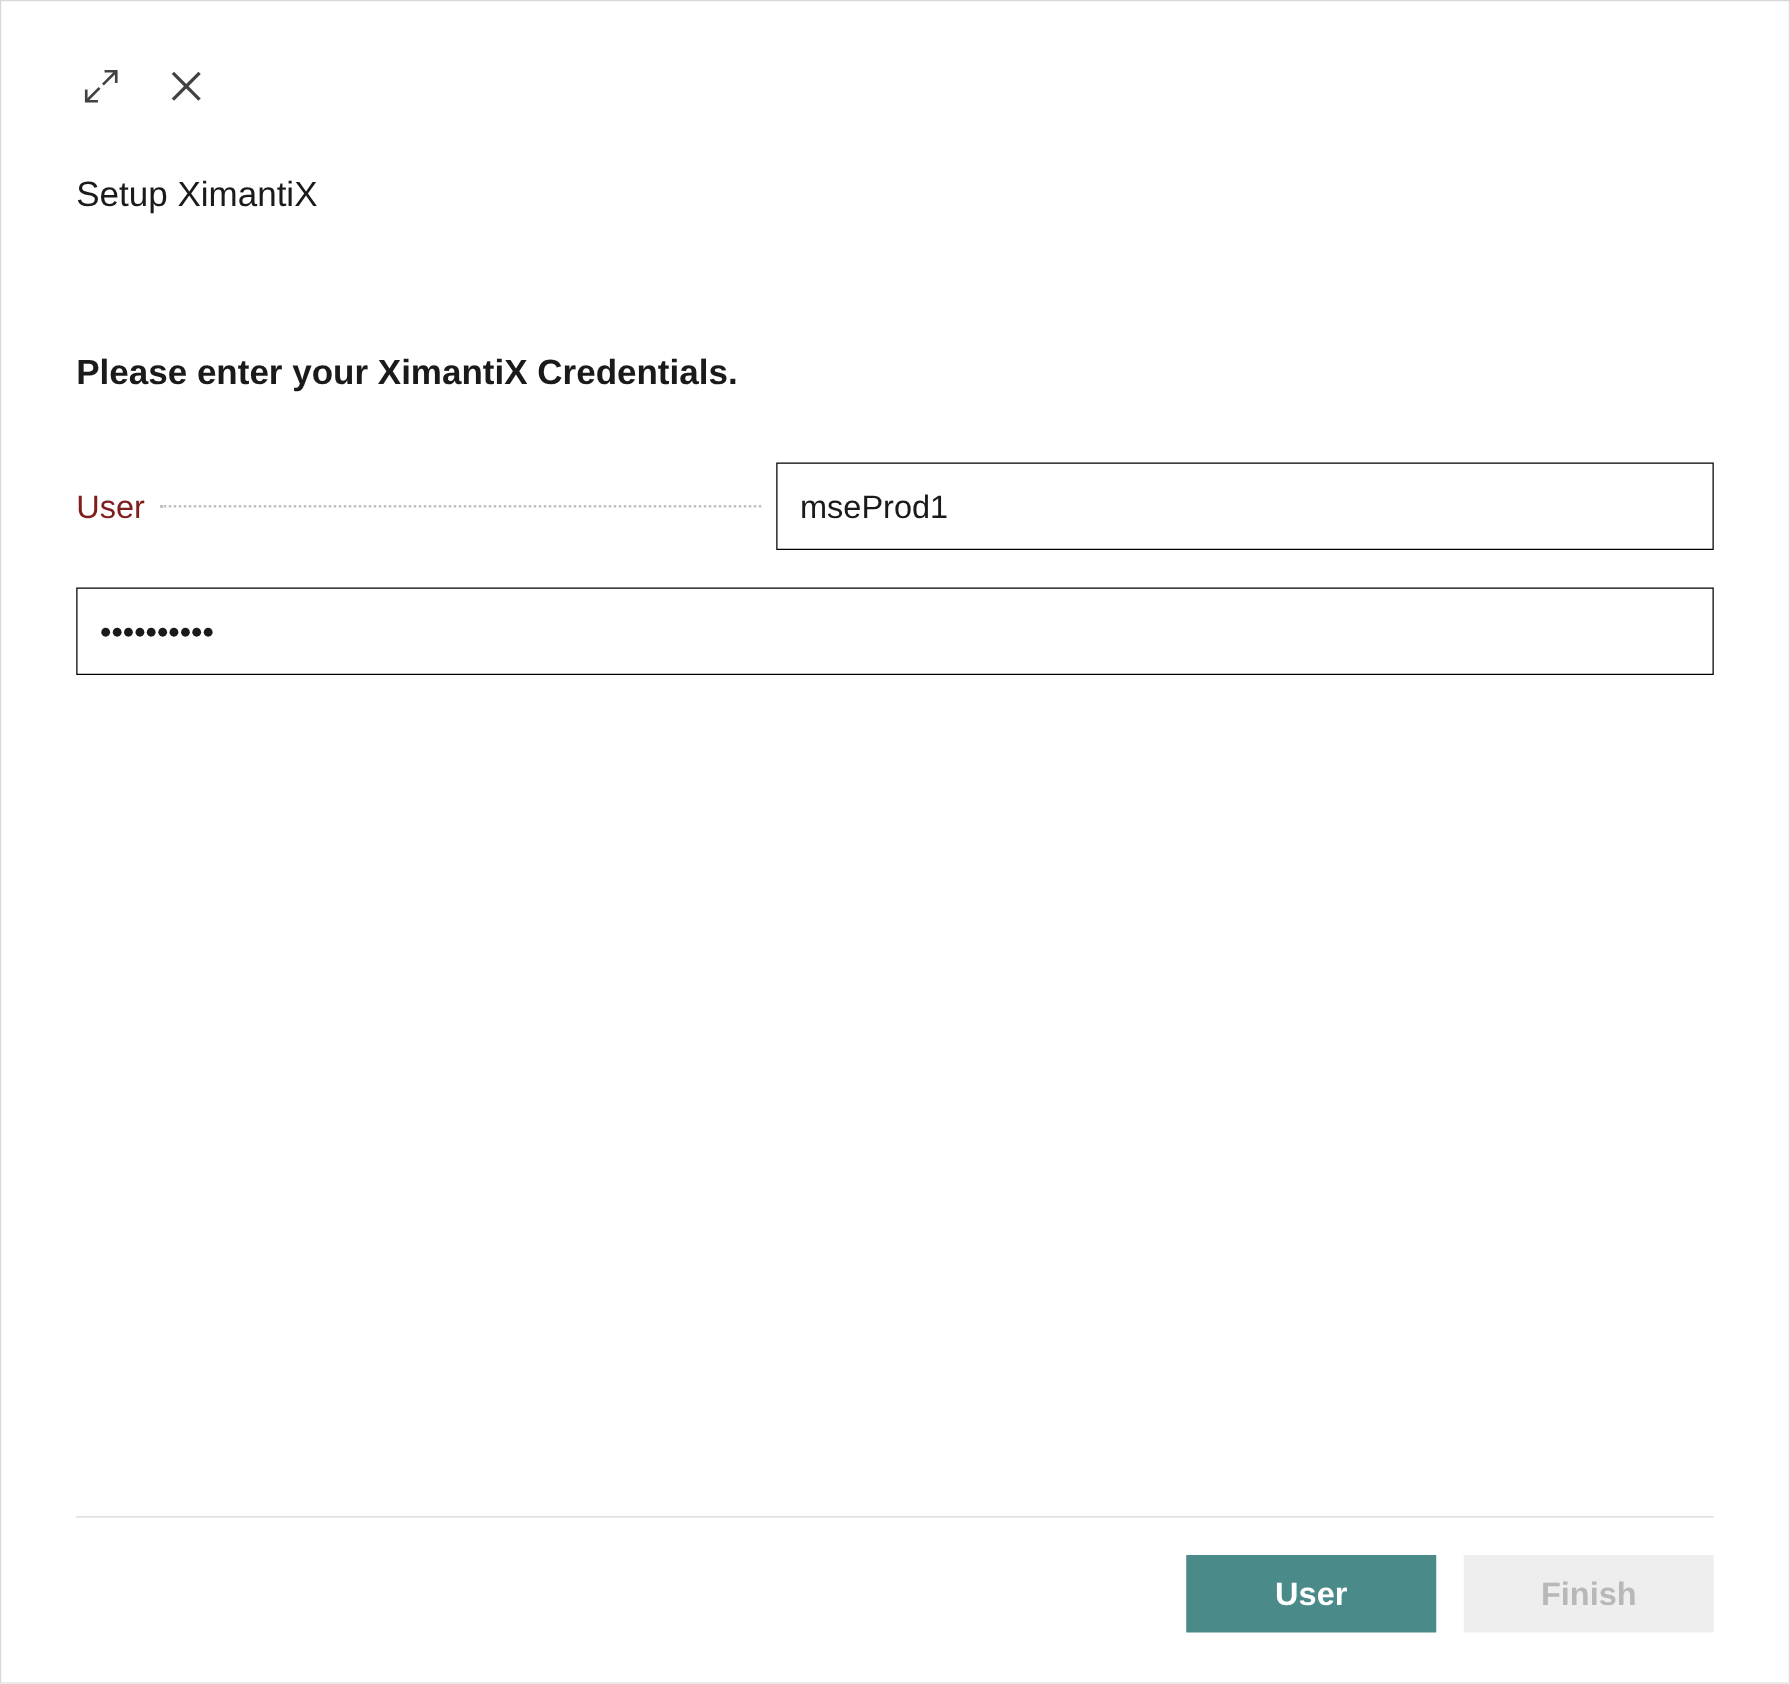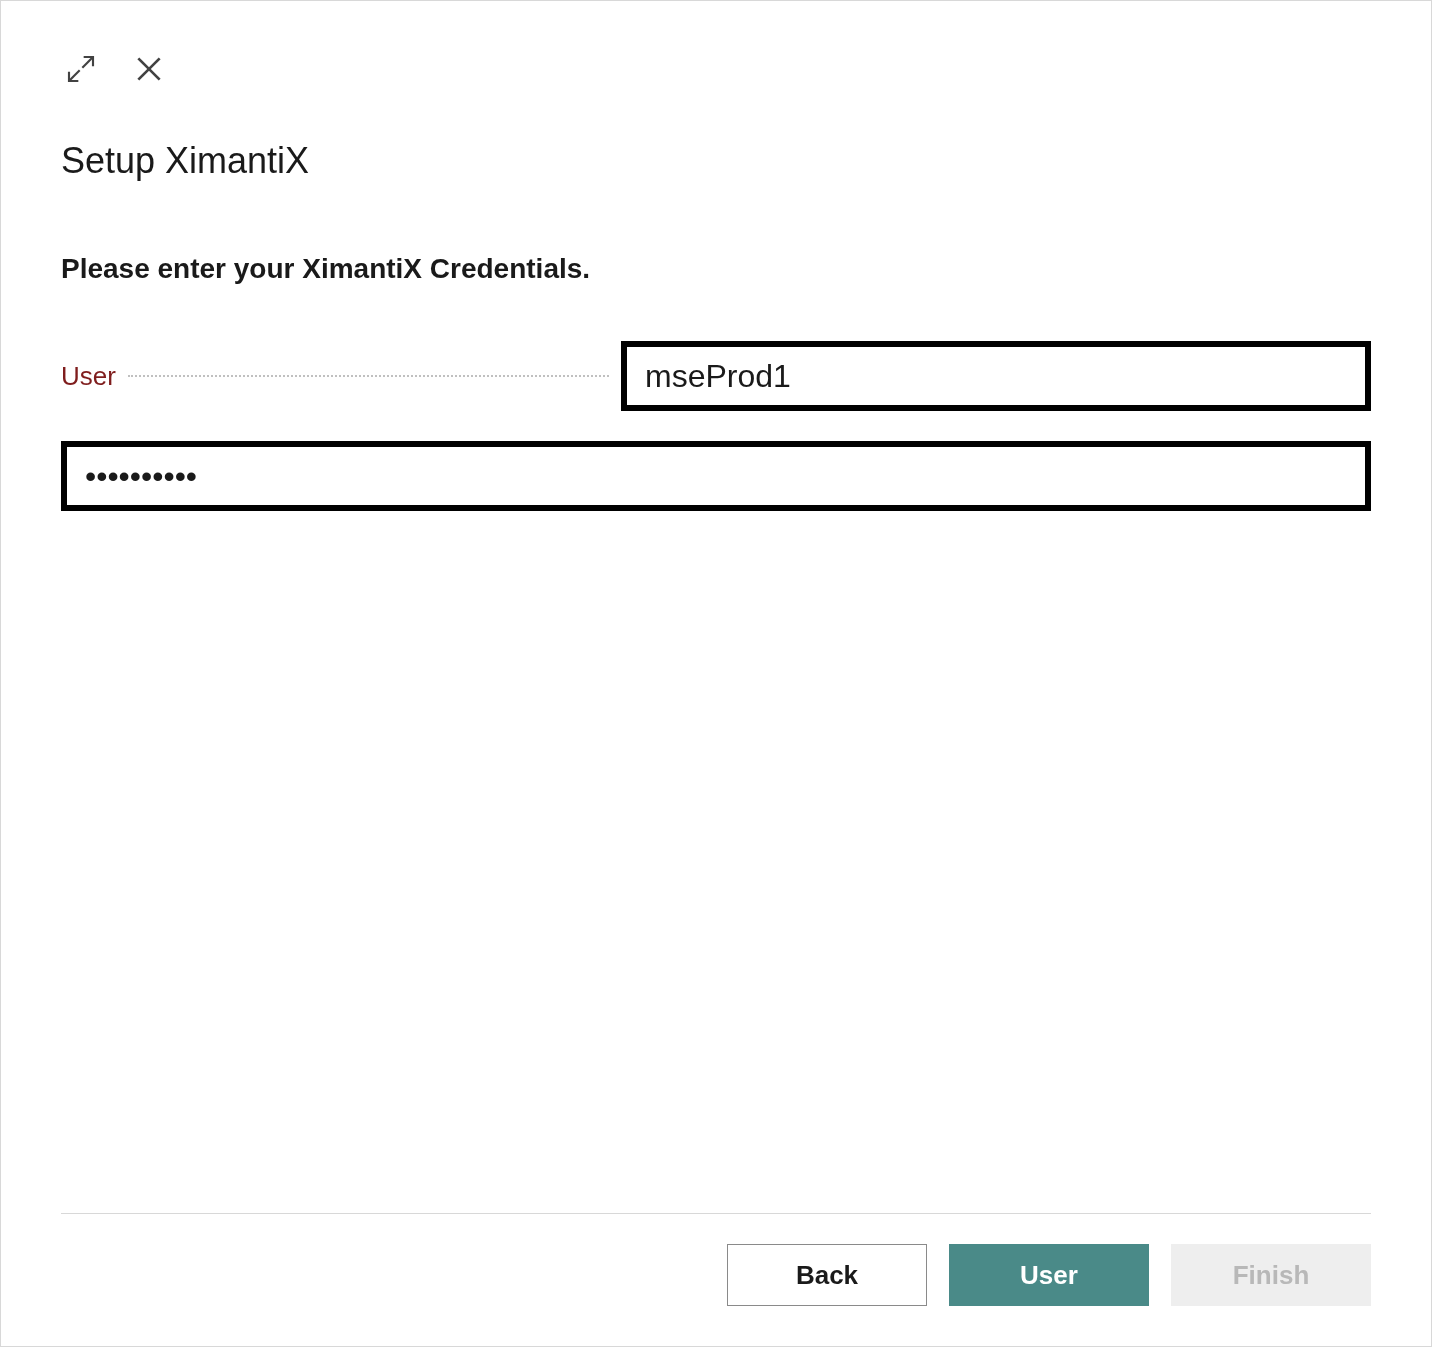--- a/index.html
+++ b/index.html
@@ -47,24 +47,24 @@
       display: flex;
       align-items: center;
       justify-content: center;
       color: #424242;
     }
     .icon-btn svg {
       width: 32px;
       height: 32px;
     }
     .subtitle {
-      font-size: 36px;
+      font-size: 28px;
       font-weight: 400;
       color: #1a1a1a;
-      margin-bottom: 71px;
+      margin-bottom: 110px;
     }
     .instruction {
       font-size: 28px;
       font-weight: 700;
       color: #1a1a1a;
       margin-bottom: 56px;
     }
     .form-row {
       display: flex;
       align-items: center;
@@ -86,23 +86,23 @@
     .dots {
       flex: 1;
       height: 1px;
       border-bottom: 2px dotted #c0c0c0;
       margin-left: 4px;
       margin-right: 12px;
     }
     .form-input {
       flex: 1;
       height: 70px;
-      border: 6px solid #000000;
+      border: 1px solid #000000;
       padding: 0 18px;
-      font-size: 32px;
+      font-size: 26px;
       font-family: inherit;
       color: #1a1a1a;
       outline: none;
       background: #ffffff;
     }
     .footer {
       margin-top: auto;
       display: flex;
       flex-direction: column;
     }
@@ -183,19 +183,18 @@
     <input type="text" class="form-input" value="mseProd1" style="">
   </div>
 
   <div class="form-row">
     <input type="password" class="form-input" value="••••••••••" style="">
   </div>
 
   <div class="footer">
     <hr class="footer-divider">
     <div class="buttons-row">
-      <button class="btn btn-secondary">Back</button>
       <button class="btn btn-primary">User</button>
       <button class="btn btn-disabled">Finish</button>
     </div>
   </div>
 
 </div>
 
 </body></html>

